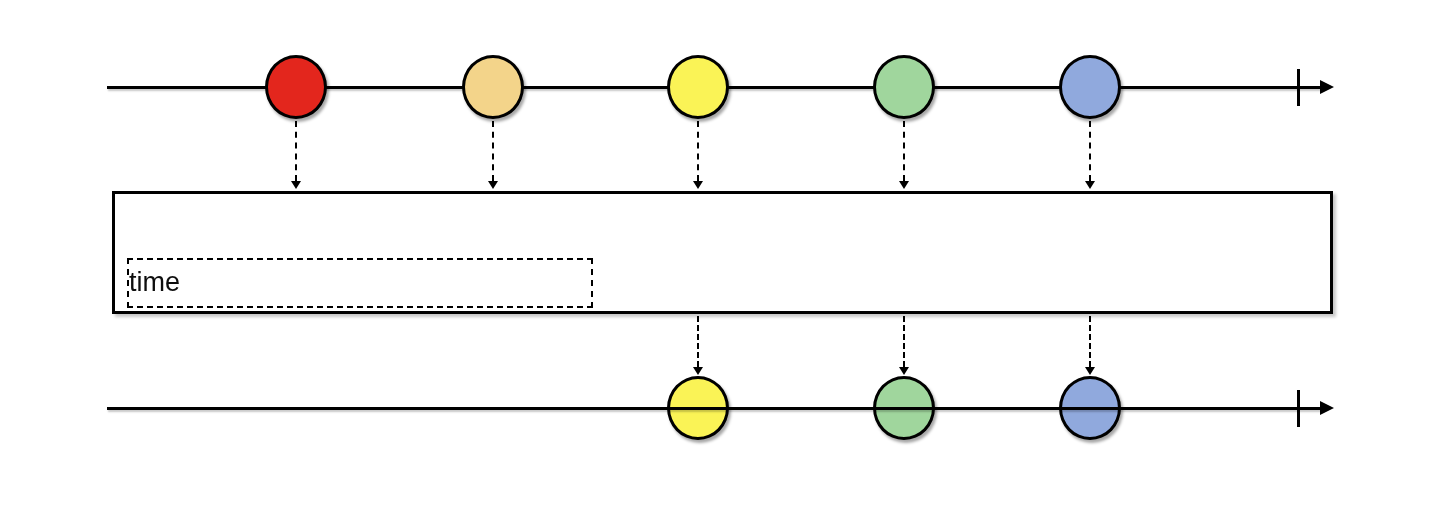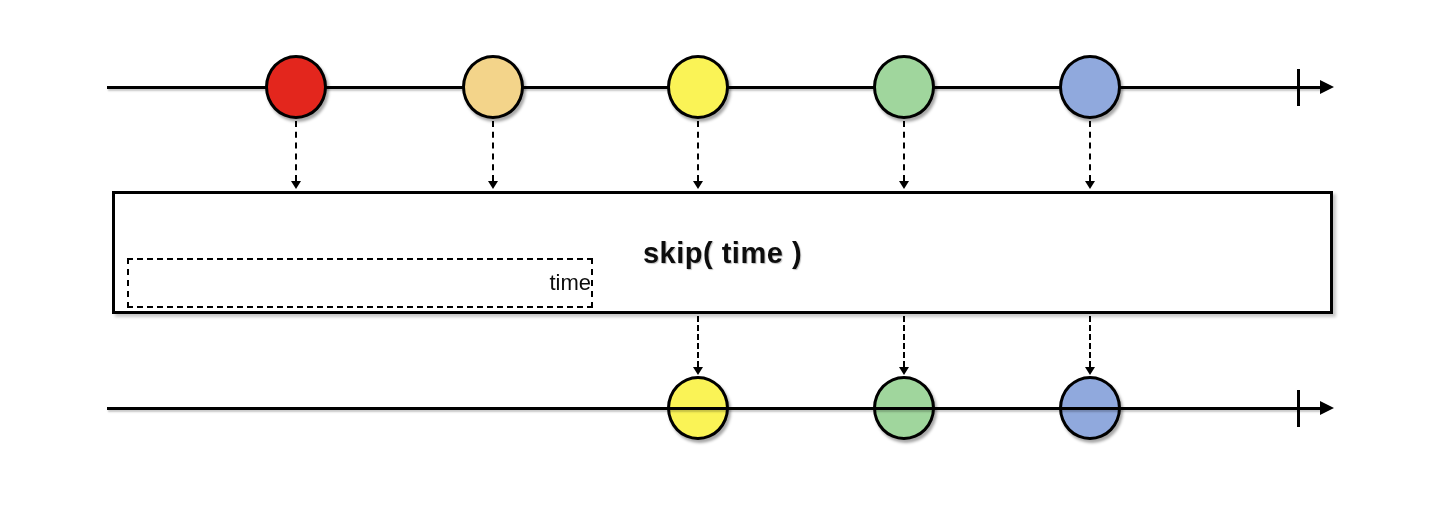--- a/index.html
+++ b/index.html
@@ -75,22 +75,22 @@
     position: absolute;
     left: 12px; top: 64px;
     width: 466px; height: 50px;
     border: 2px dashed #000;
     box-sizing: border-box;
   }
   .time-window-label {
     display: block;
     width: 100%;
     line-height: 45px;
-    text-align: right;
-    font-size: 22px;
+    text-align: left;
+    font-size: 27px;
     color: #0d0d0d;
   }
 </style>
 </head>
 <body>
 
 <div class="canvas">
 
   <div>
     <div class="tl-line" style="left:107px; top:86px; width:1216px;"></div>
@@ -112,21 +112,20 @@
       <div class="arrow-down" style="left: 488px; top: 181px;"></div>
       <div class="dash-line" style="left: 697px; top: 121px; height: 60px;"></div>
       <div class="arrow-down" style="left: 693px; top: 181px;"></div>
       <div class="dash-line" style="left: 903px; top: 121px; height: 60px;"></div>
       <div class="arrow-down" style="left: 899px; top: 181px;"></div>
       <div class="dash-line" style="left: 1089px; top: 121px; height: 60px;"></div>
       <div class="arrow-down" style="left: 1085px; top: 181px;"></div>
     </div>
 
   <div class="op-box">
-    <div class="op-label">skip( time )</div>
     <div class="time-window">
       <span class="time-window-label">time</span>
     </div>
   </div>
 
   <div id="output-arrows">
       <div class="dash-line" style="left: 697px; top: 316px; height: 51px;"></div>
       <div class="arrow-down" style="left: 693px; top: 367px;"></div>
       <div class="dash-line" style="left: 903px; top: 316px; height: 51px;"></div>
       <div class="arrow-down" style="left: 899px; top: 367px;"></div>

